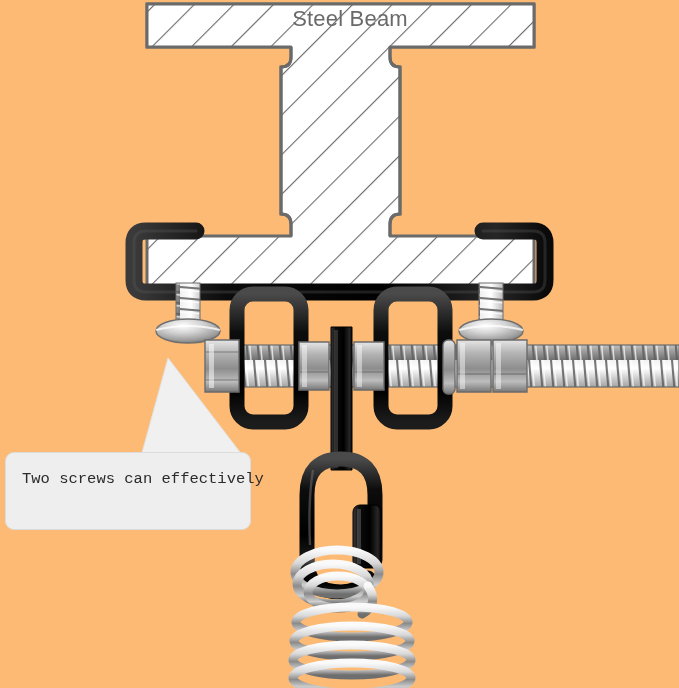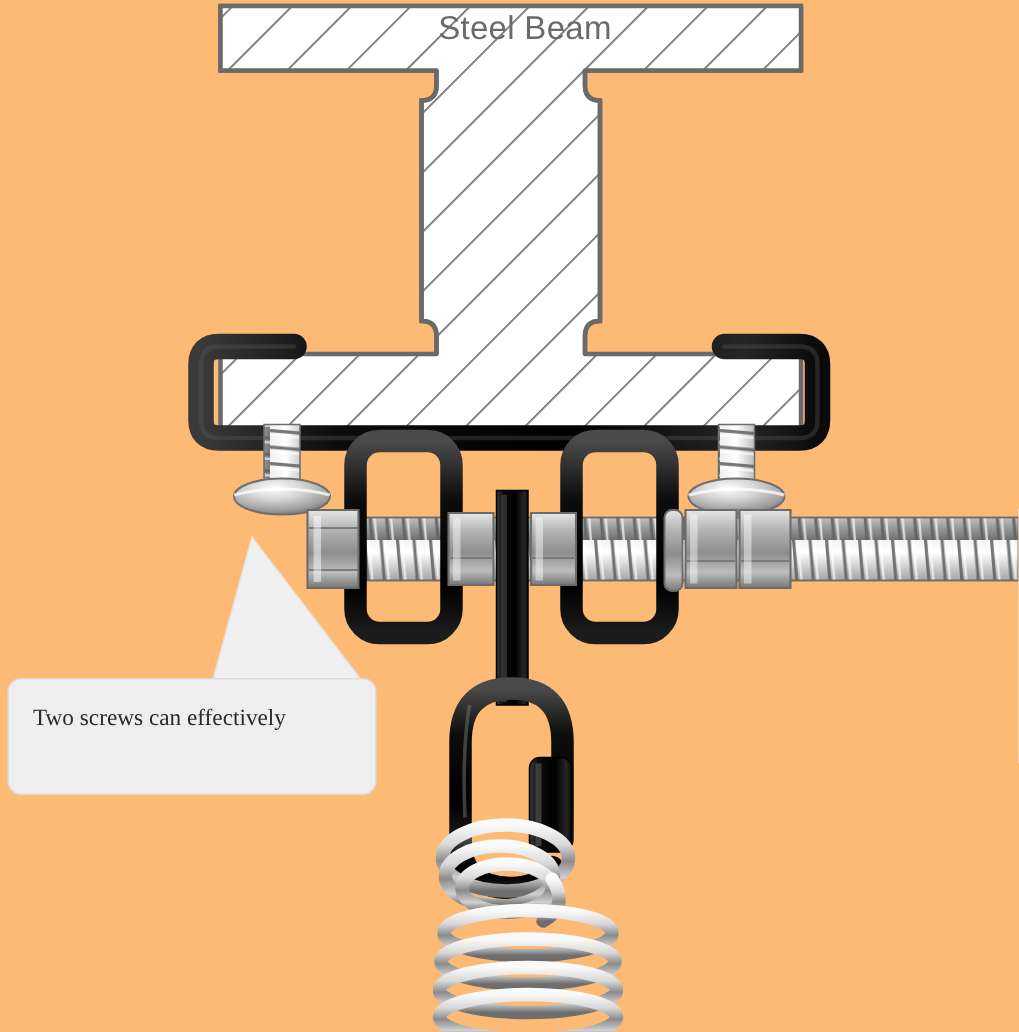--- a/index.html
+++ b/index.html
@@ -13,21 +13,21 @@
     text-align:center;white-space:nowrap;letter-spacing:.2px;
     pointer-events:none;
   }
   .callout-box{
     position:absolute;left:5px;top:452px;width:246px;height:78px;
     background:#eeeeee;border:1px solid #dcdcdc;border-radius:9px;
     box-sizing:border-box;
   }
   .callout-text{
     position:absolute;left:22px;top:466px;width:226px;
-    font-family:Liberation Serif, serif;
+    font-family:Liberation Mono, monospace;
     font-size:15.5px;line-height:26px;color:#2b2b2b;
   }
   .callout-text div{white-space:nowrap;}
 </style>
 </head>
 <body>
 
 <div id="stage">
 
   <svg id="art" viewBox="0 0 679 688">

